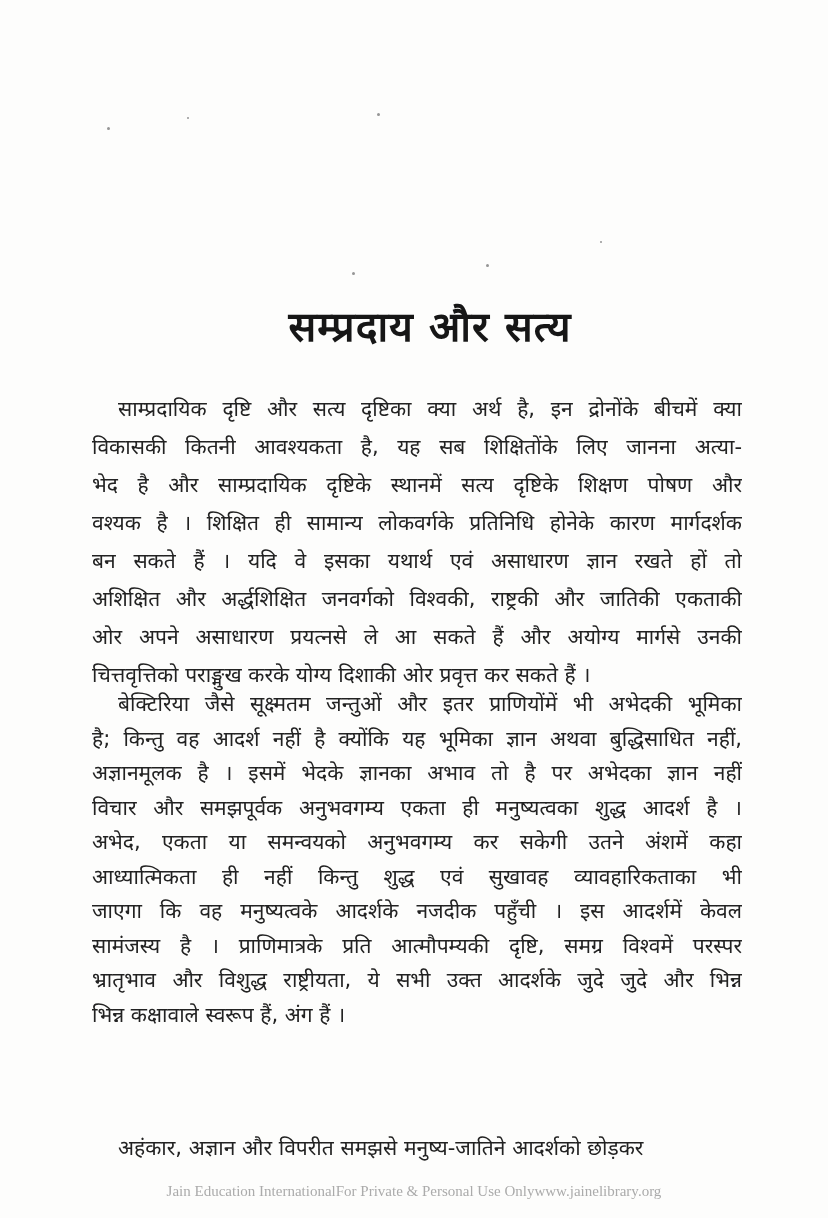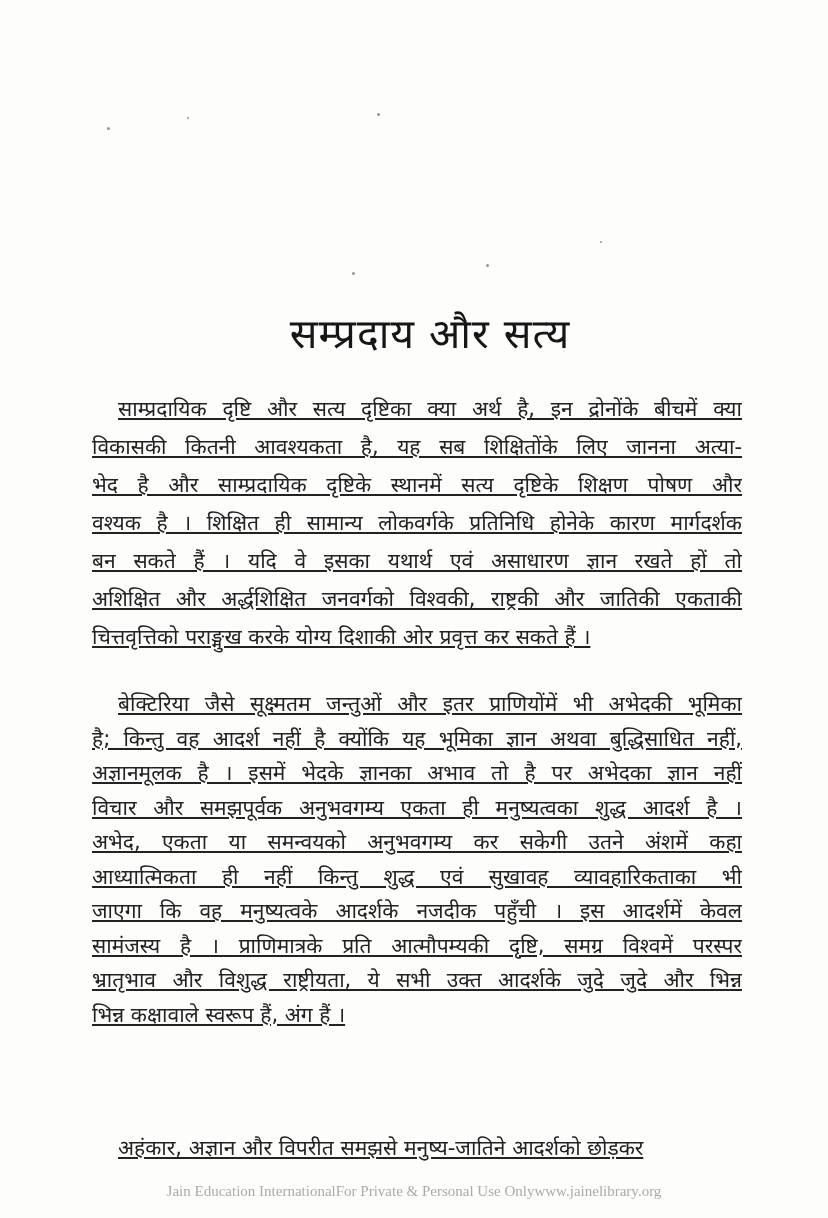--- a/index.html
+++ b/index.html
@@ -5,37 +5,36 @@
   * { margin: 0; padding: 0; box-sizing: border-box; }
   html, body { width: 828px; height: 1218px; overflow: hidden; }
   body {
     position: relative;
     background: #fdfdfc;
     font-family: "DejaVu Sans", sans-serif;
     color: #1f1f1f;
   }
   .page-title {
     position: absolute;
-    top: 304px;
+    top: 297px;
     left: 0;
     width: 100%;
     text-align: center;
     font-size: 41px;
-    font-weight: 400;
+    font-weight: 700;
     letter-spacing: 1px;
     color: #161616;
     padding-left: 32px;
   }
   .para {
     position: absolute;
     left: 92px;
     width: 650px;
     font-size: 21px;
     color: #222;
-    text-decoration: underline;
   }
   .para-1 { top: 390px; line-height: 38px; }
   .para-2 { top: 687px; line-height: 34.5px; }
   .para-3 { top: 1097px; line-height: 38px; margin-top: 32px; }
   .bodyline {
     text-align: justify;
     text-align-last: justify;
     white-space: nowrap;
     overflow: hidden;
   }
@@ -73,20 +72,21 @@
 
 <h1 class="page-title">सम्प्रदाय और सत्य</h1>
 
 <div class="para para-1">
     <div class="bodyline first">साम्प्रदायिक दृष्टि और सत्य दृष्टिका क्या अर्थ है, इन द्रोनोंके बीचमें क्या</div>
     <div class="bodyline">विकासकी कितनी आवश्यकता है,  यह सब शिक्षितोंके लिए जानना अत्या-</div>
     <div class="bodyline">भेद है और साम्प्रदायिक दृष्टिके स्थानमें सत्य दृष्टिके शिक्षण पोषण और</div>
     <div class="bodyline">वश्यक है । शिक्षित ही सामान्य लोकवर्गके प्रतिनिधि होनेके कारण मार्गदर्शक</div>
     <div class="bodyline">बन सकते हैं । यदि वे इसका यथार्थ एवं असाधारण ज्ञान रखते हों तो</div>
     <div class="bodyline">अशिक्षित और अर्द्धशिक्षित जनवर्गको विश्वकी, राष्ट्रकी और जातिकी एकताकी</div>
+    <div class="bodyline">ओर अपने असाधारण प्रयत्नसे ले आ सकते हैं और अयोग्य मार्गसे उनकी</div>
     <div class="bodyline last">चित्तवृत्तिको पराङ्मुख करके योग्य दिशाकी ओर प्रवृत्त कर सकते हैं ।</div>
   </div>
 <div class="para para-2">
     <div class="bodyline first">बेक्टिरिया जैसे सूक्ष्मतम जन्तुओं और इतर प्राणियोंमें भी अभेदकी भूमिका</div>
     <div class="bodyline">है; किन्तु वह आदर्श नहीं है क्योंकि यह भूमिका ज्ञान अथवा बुद्धिसाधित नहीं,</div>
     <div class="bodyline">अज्ञानमूलक है । इसमें भेदके ज्ञानका अभाव तो है पर अभेदका ज्ञान नहीं</div>
     <div class="bodyline">विचार और समझपूर्वक अनुभवगम्य एकता ही मनुष्यत्वका शुद्ध आदर्श है ।</div>
     <div class="bodyline">अभेद, एकता या समन्वयको अनुभवगम्य कर सकेगी उतने अंशमें कहा</div>
     <div class="bodyline">आध्यात्मिकता ही नहीं किन्तु शुद्ध एवं सुखावह व्यावहारिकताका भी</div>
     <div class="bodyline">जाएगा कि वह मनुष्यत्वके आदर्शके नजदीक पहुँची । इस आदर्शमें केवल</div>

